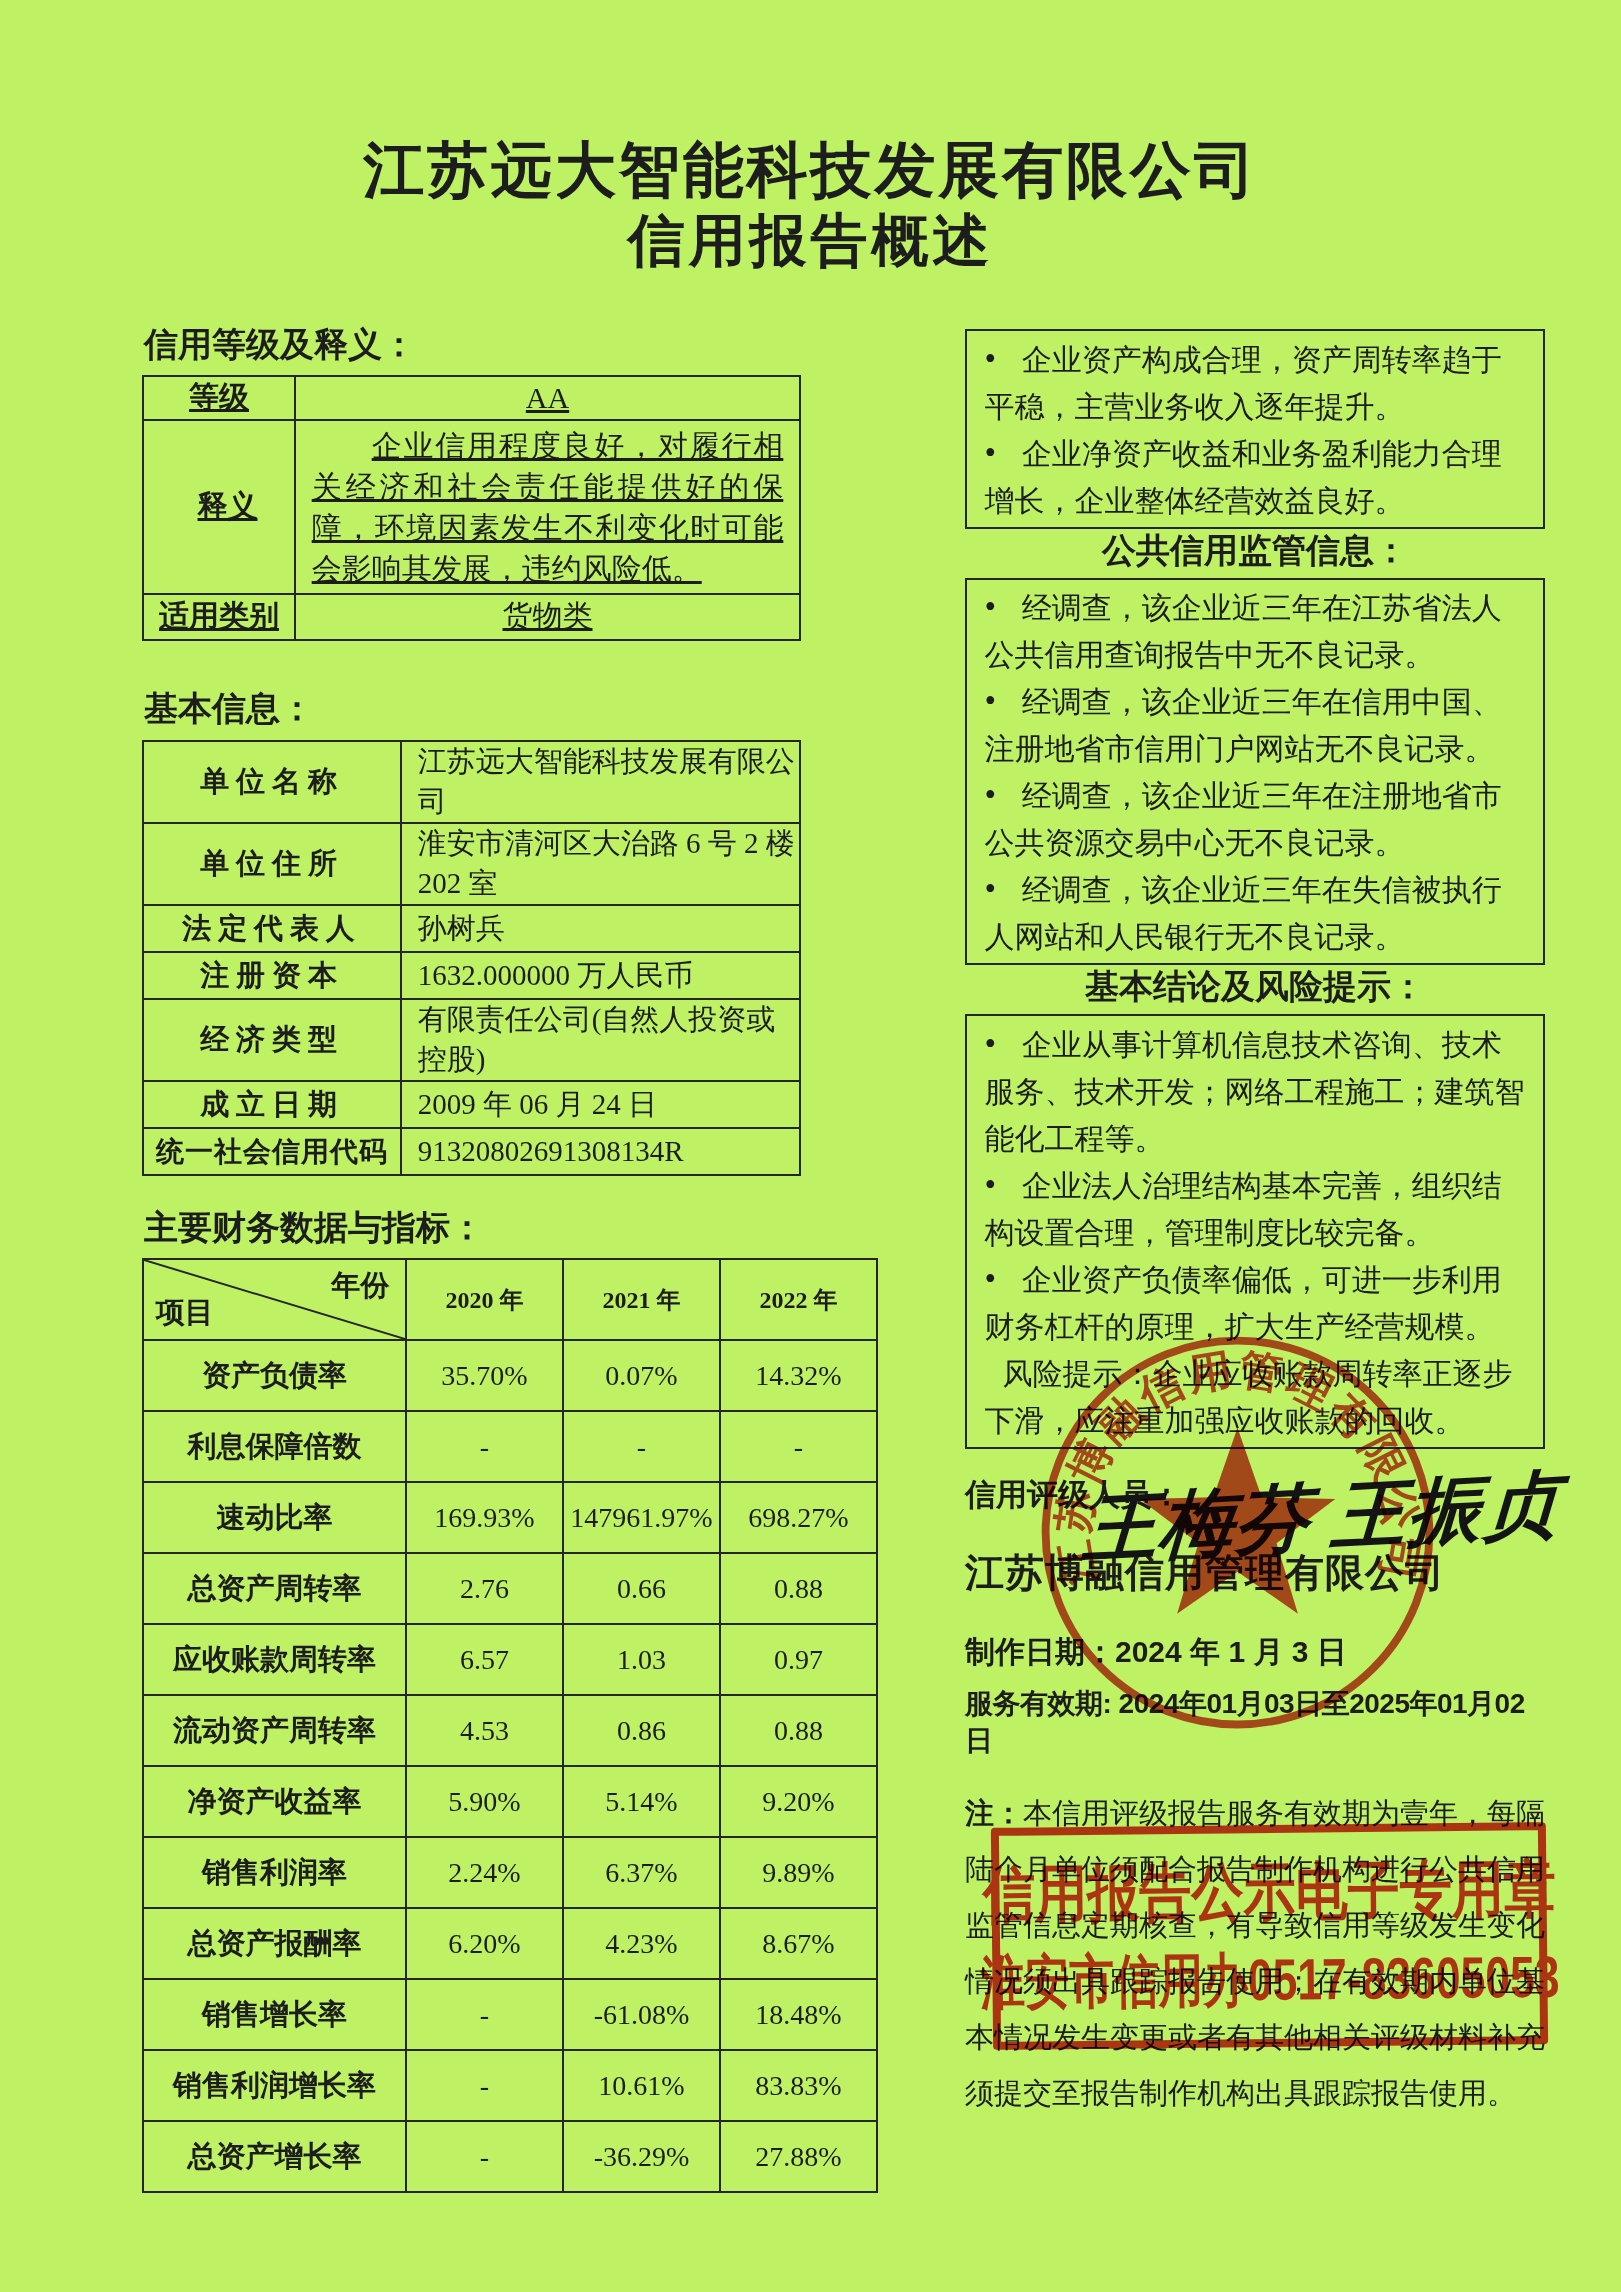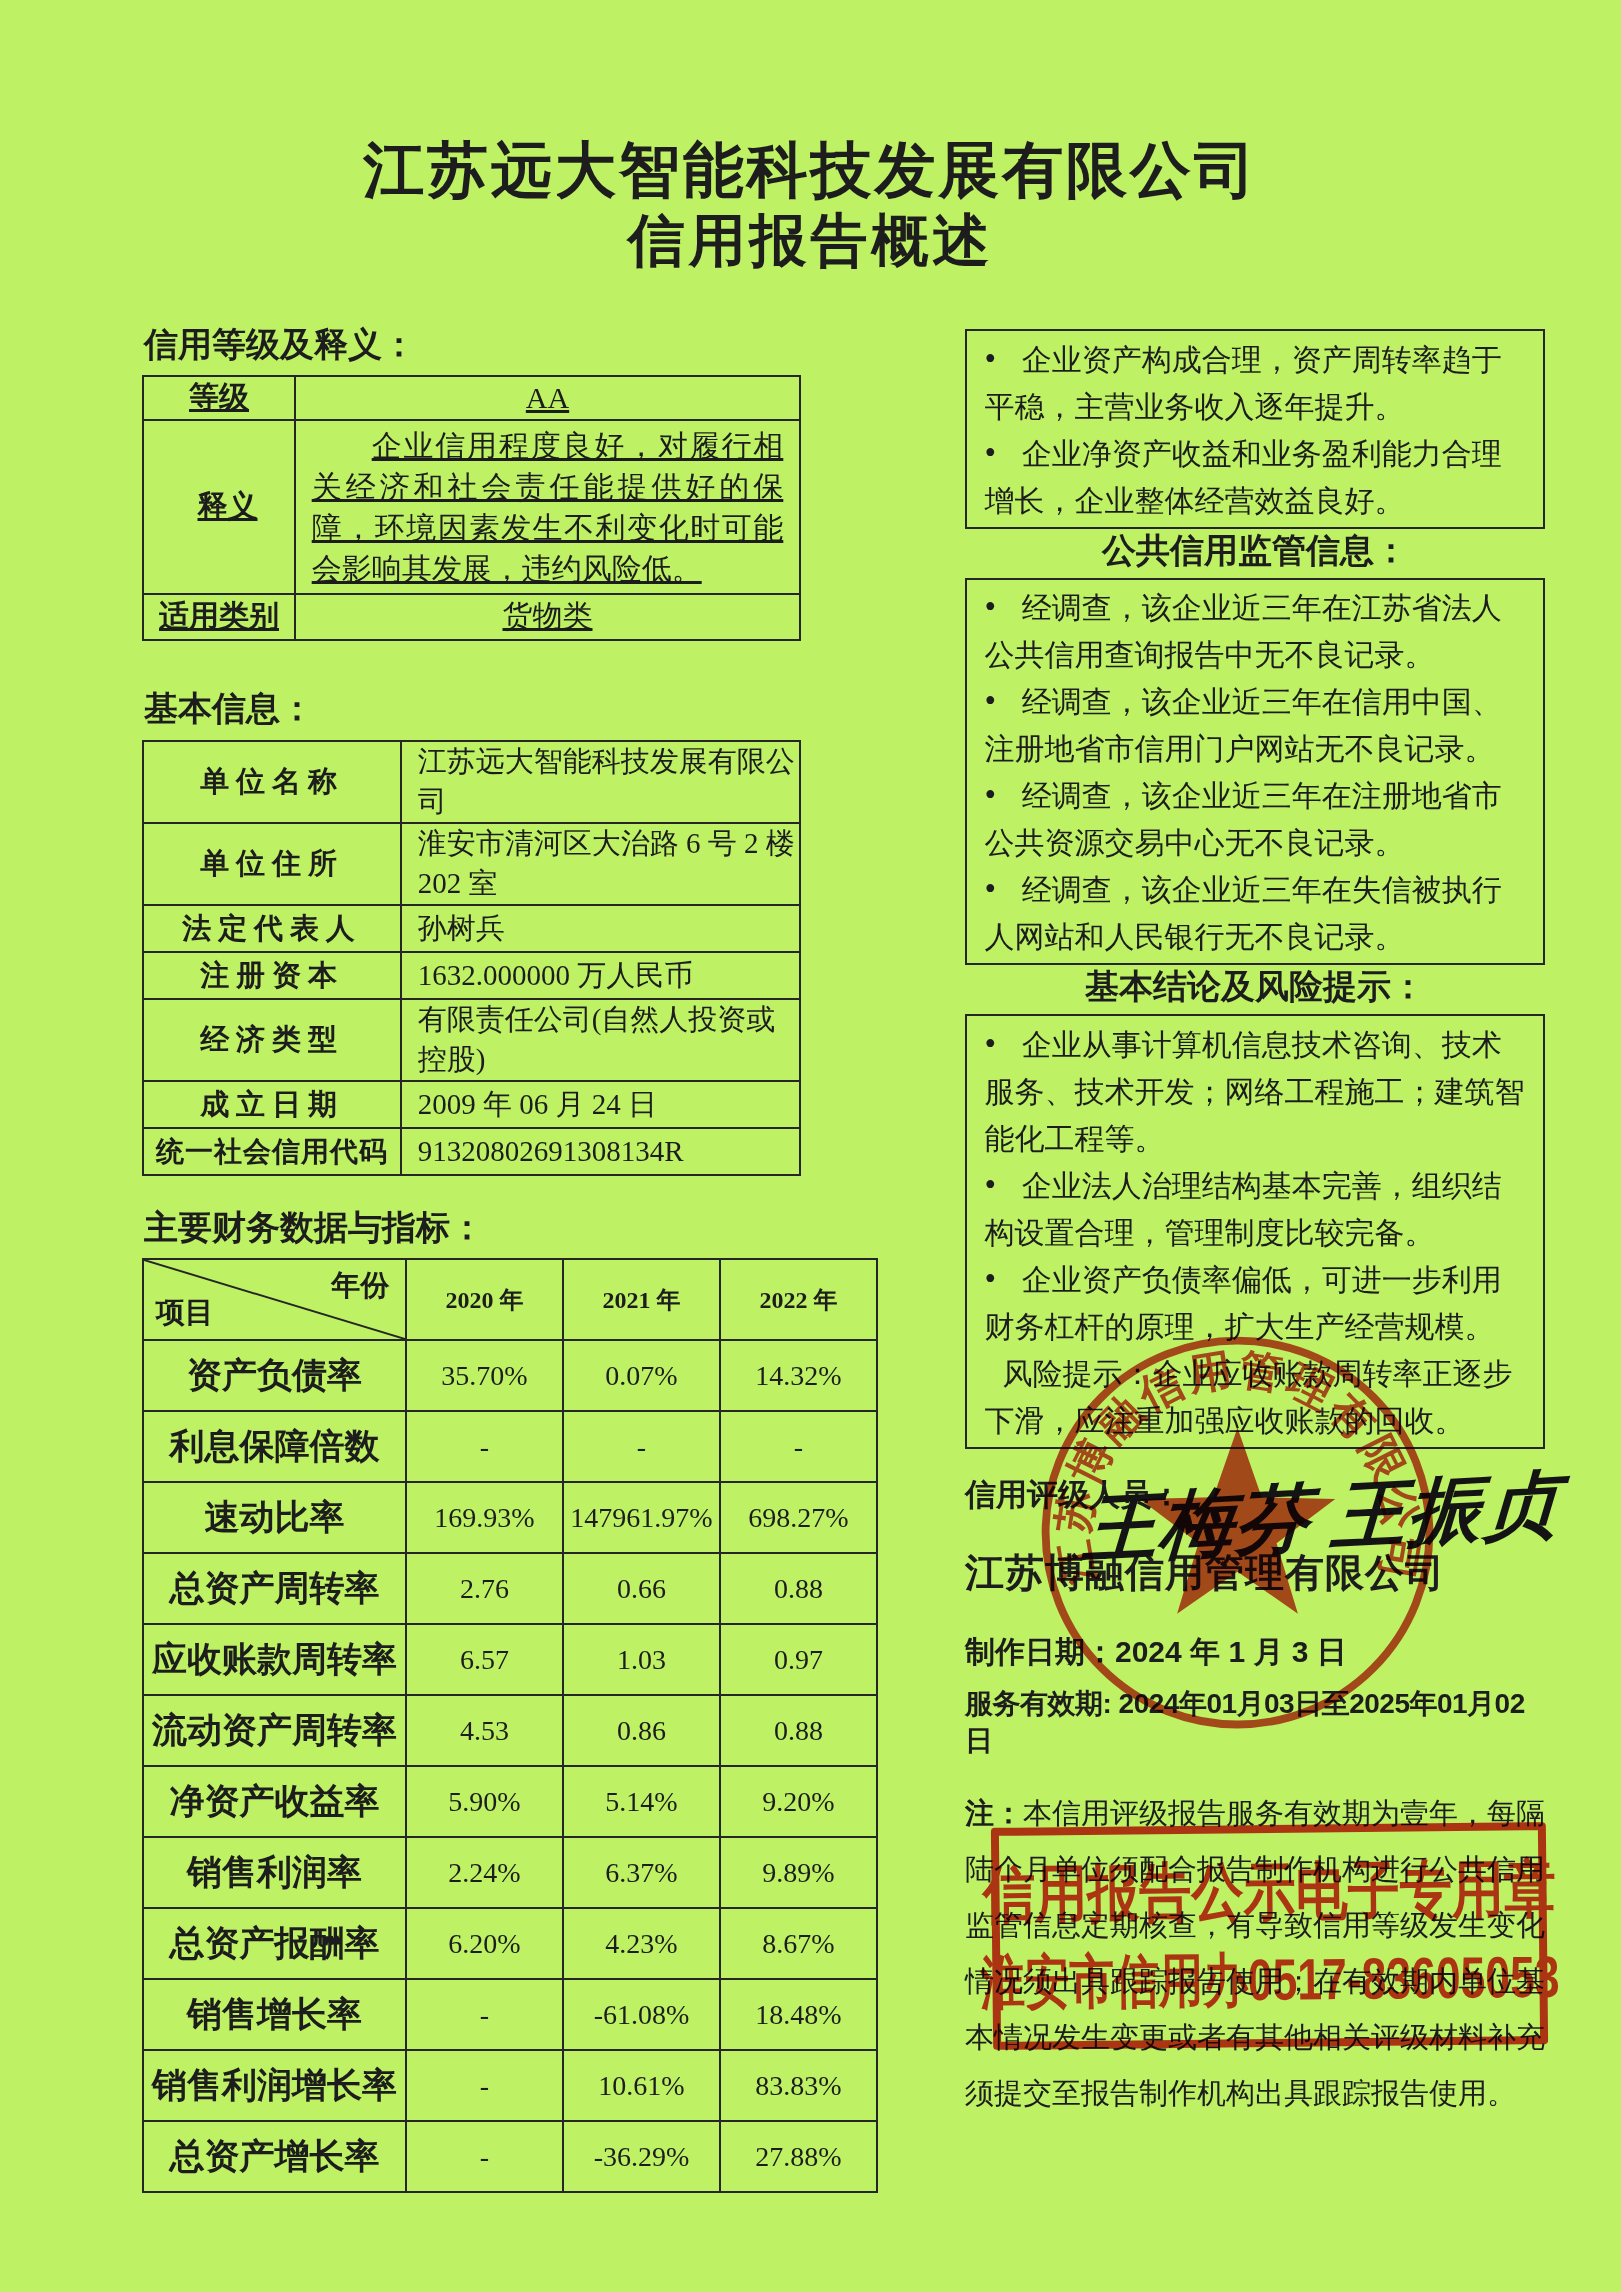--- a/index.html
+++ b/index.html
@@ -40,21 +40,21 @@
   .fin-table .corner{position:relative;height:79px;border-radius:10px;}
   .fin-table .corner svg{position:absolute;inset:0;width:100%;height:100%;}
   .corner-top{position:absolute;top:5.9px;right:15.7px;font-family:"Liberation Sans",sans-serif;
         font-weight:bold;font-size:29px;}
   .corner-bottom{position:absolute;bottom:5.9px;left:11.8px;font-family:"Liberation Sans",sans-serif;
         font-weight:bold;font-size:29px;}
   .fin-table th.year{font-family:"Liberation Serif",serif;font-weight:bold;font-size:24px;}
   .fin-table col.c-lbl{width:263px;}
   .fin-table col.c-y{width:157px;}
   .fin-table td{height:69px;}
-  .fin-table .lbl{font-size:35px;}
+  .fin-table .lbl{font-size:29px;}
   .fin-table .val{text-align:center;font-size:28px;}
   
   .box{border:2px solid #262626;padding:4.9px 17.6px 2.9px 17.6px;margin-top:5.9px;
        font-size:30px;line-height:47px;}
   .box .bullet{margin:0;}
   .box .bullet::before{content:"\2022";font-size:33px;margin-right:25.5px;line-height:47px;}
   .box .risk{margin:0;text-indent:0.6em;}
   .risk-label{font-family:"Liberation Sans",sans-serif;font-weight:normal;}
   .gap1{margin-top:30px;}
   .gap2{margin-top:27.4px;}

